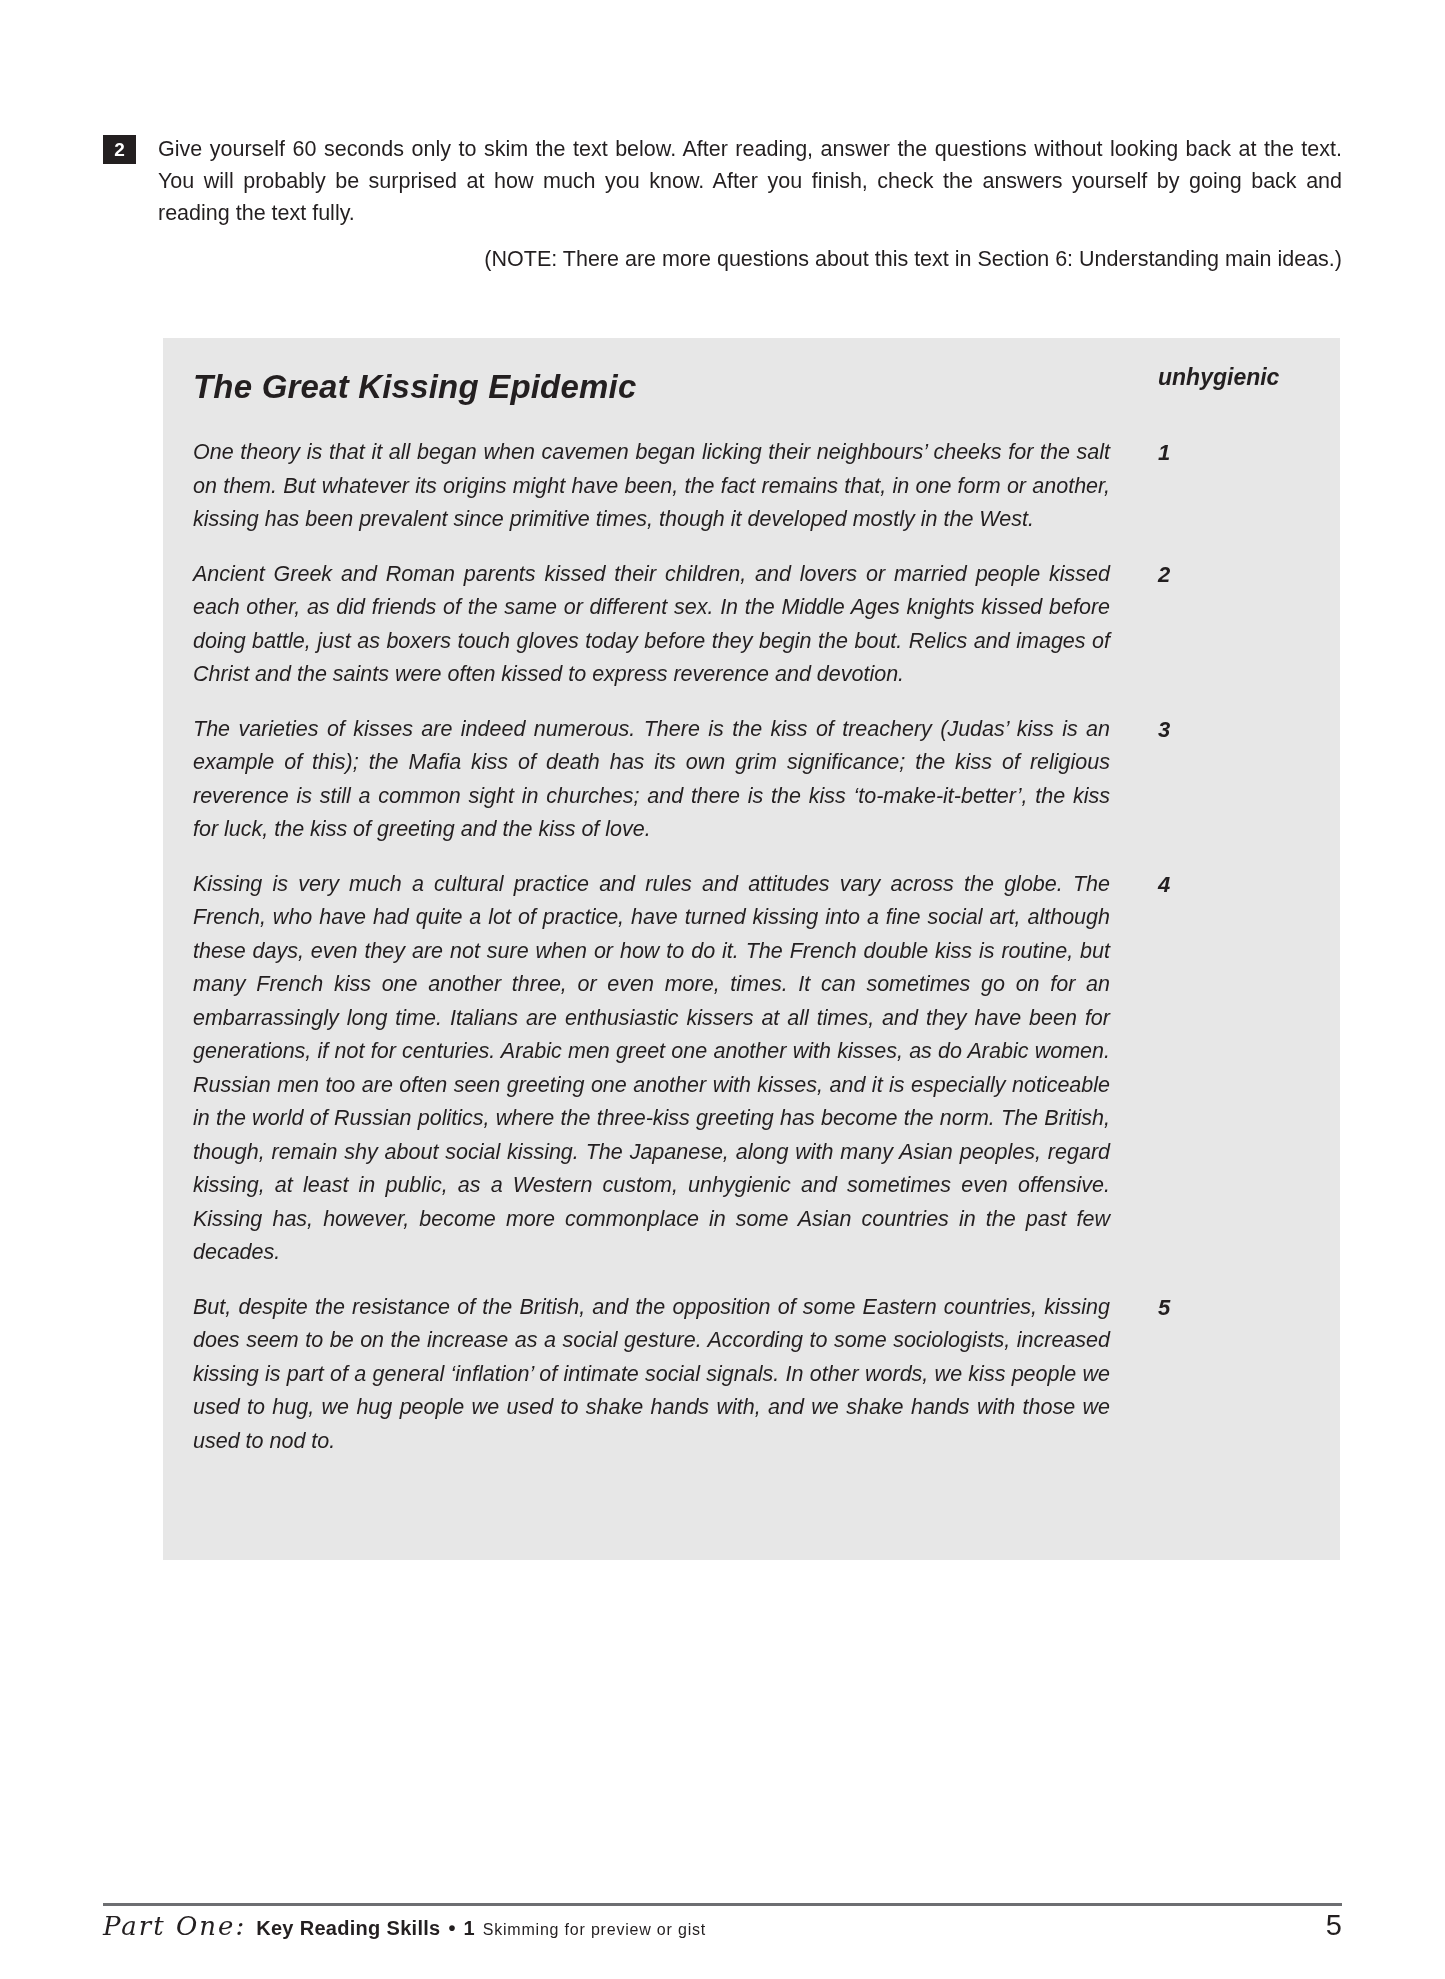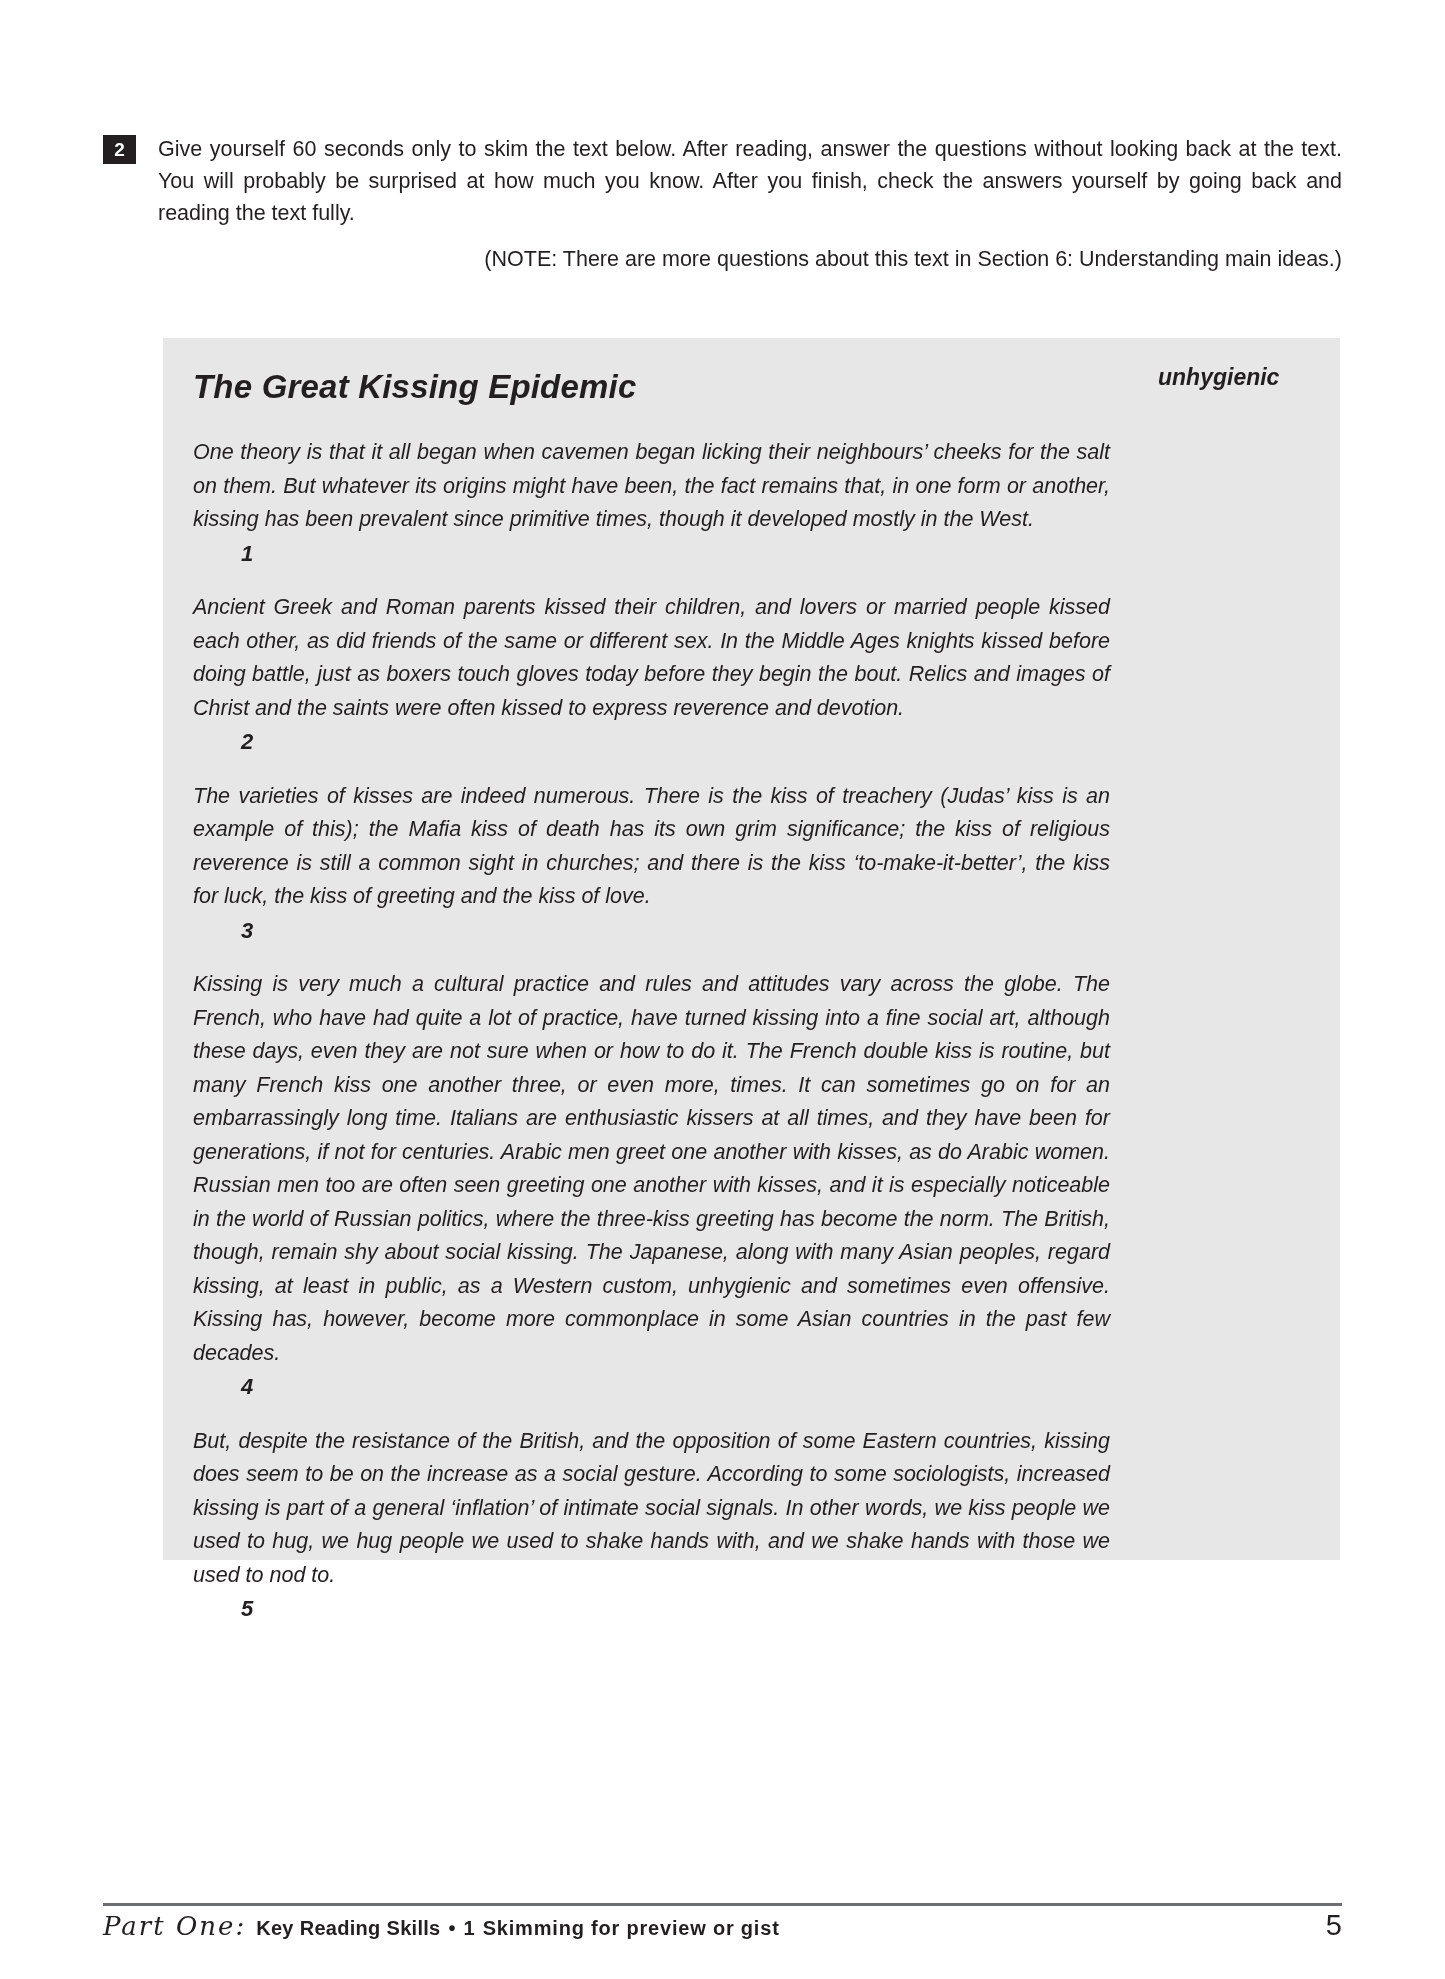--- a/index.html
+++ b/index.html
@@ -65,21 +65,20 @@
     padding-top:6px;
   }
   .col-header{
     margin-left:48px;
     font-size:23px;font-weight:bold;
     padding-top:2px;
   }
   .para-row{
     display:flex;align-items:flex-start;
     margin-bottom:21px;
-    flex-direction:column;
   }
   .para-text{
     width:917px;
     font-size:21.5px;line-height:33.5px;
     text-align:justify;
   }
   .para-num{
     margin-left:48px;
     font-size:22px;font-weight:bold;
     line-height:33.5px;
@@ -103,21 +102,21 @@
   .section-bold{
     font-weight:bold;font-size:20px;letter-spacing:0.3px;
   }
   .footer-bullet{
     font-weight:bold;font-size:20px;margin:0 8px;
   }
   .chapter-num{
     font-weight:bold;font-size:20px;margin-right:8px;
   }
   .chapter-title{
-    font-size:20px;letter-spacing:0.8px;font-weight:bold;
+    font-size:16px;letter-spacing:0.8px;
   }
   .page-num{
     flex:0 0 auto;
     font-size:29px;
     font-weight:normal;
   }
 </style>
 </head>
 <body>
 

